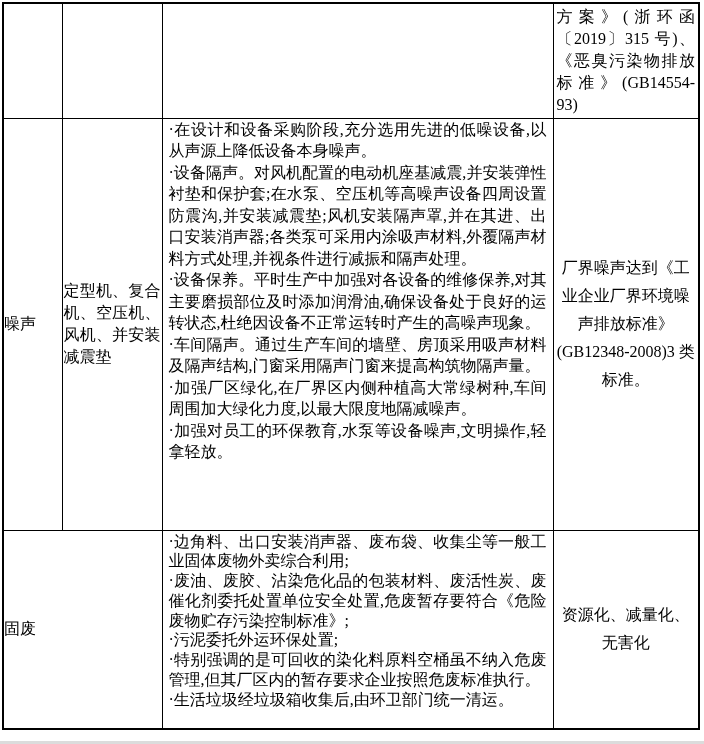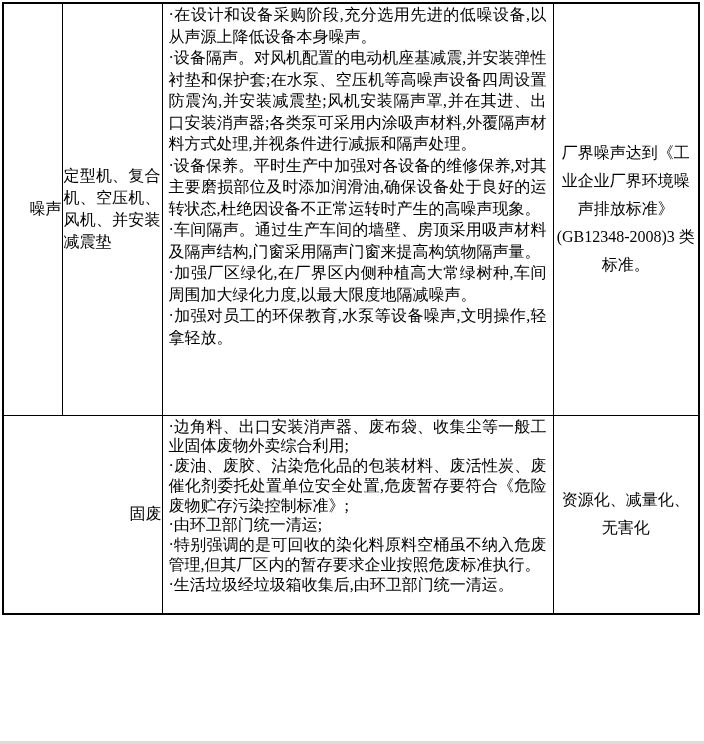--- a/index.html
+++ b/index.html
@@ -30,21 +30,21 @@
   col.c1 { width: 59px; }
   col.c2 { width: 100px; }
   col.c3 { width: 391px; }
   col.c4 { width: 146px; }
 
   tr.row-cont  { height: 115px; }
   tr.row-noise { height: 412px; }
   tr.row-solid { height: 199px; }
 
   td.label {
-    text-align: right;
+    text-align: left;
     vertical-align: middle;
     line-height: 22px;
   }
   td.source {
     text-align: justify;
     vertical-align: middle;
     padding: 0 1px;
     line-height: 22px;
   }
   td.content {
@@ -83,41 +83,47 @@
 
   <table class="doc-table">
     <colgroup>
       <col class="c1">
         <col class="c2">
         <col class="c3">
         <col class="c4">
     </colgroup>
 
     <tbody>
+        <tr class="row-cont">
+      <td class="label"></td>
+      <td class="source"></td>
+      <td class="content content-noise"></td>
+      <td class="standard-cont">方案》(浙环函〔2019〕315 号)、《恶臭污染物排放标准》(GB14554-93)</td>
+    </tr>
 
     <tr class="row-noise">
       <td class="label">噪声</td>
       <td class="source">定型机、复合机、空压机、风机、并安装减震垫</td>
       <td class="content content-noise">
         <div class="measure">·在设计和设备采购阶段,充分选用先进的低噪设备,以从声源上降低设备本身噪声。</div>
         <div class="measure">·设备隔声。对风机配置的电动机座基减震,并安装弹性衬垫和保护套;在水泵、空压机等高噪声设备四周设置防震沟,并安装减震垫;风机安装隔声罩,并在其进、出口安装消声器;各类泵可采用内涂吸声材料,外覆隔声材料方式处理,并视条件进行减振和隔声处理。</div>
         <div class="measure">·设备保养。平时生产中加强对各设备的维修保养,对其主要磨损部位及时添加润滑油,确保设备处于良好的运转状态,杜绝因设备不正常运转时产生的高噪声现象。</div>
         <div class="measure">·车间隔声。通过生产车间的墙壁、房顶采用吸声材料及隔声结构,门窗采用隔声门窗来提高构筑物隔声量。</div>
         <div class="measure">·加强厂区绿化,在厂界区内侧种植高大常绿树种,车间周围加大绿化力度,以最大限度地隔减噪声。</div>
         <div class="measure">·加强对员工的环保教育,水泵等设备噪声,文明操作,轻拿轻放。</div>
       </td>
       <td class="standard">厂界噪声达到《工业企业厂界环境噪声排放标准》(GB12348-2008)3 类标准。</td>
     </tr>
 
     <tr class="row-solid">
       <td class="label" colspan="2">固废</td>
       <td class="content content-solid">
         <div class="measure">·边角料、出口安装消声器、废布袋、收集尘等一般工业固体废物外卖综合利用;</div>
         <div class="measure">·废油、废胶、沾染危化品的包装材料、废活性炭、废催化剂委托处置单位安全处置,危废暂存要符合《危险废物贮存污染控制标准》;</div>
-        <div class="measure">·由环卫部门统一清运;</div>
+        <div class="measure">·污泥委托外运环保处置;</div>
         <div class="measure">·特别强调的是可回收的染化料原料空桶虽不纳入危废管理,但其厂区内的暂存要求企业按照危废标准执行。</div>
         <div class="measure">·生活垃圾经垃圾箱收集后,由环卫部门统一清运。</div>
       </td>
       <td class="standard">资源化、减量化、无害化</td>
     </tr>
   </tbody>
     </table>
 
   <div class="page-edge-bottom"></div>
 </div>

